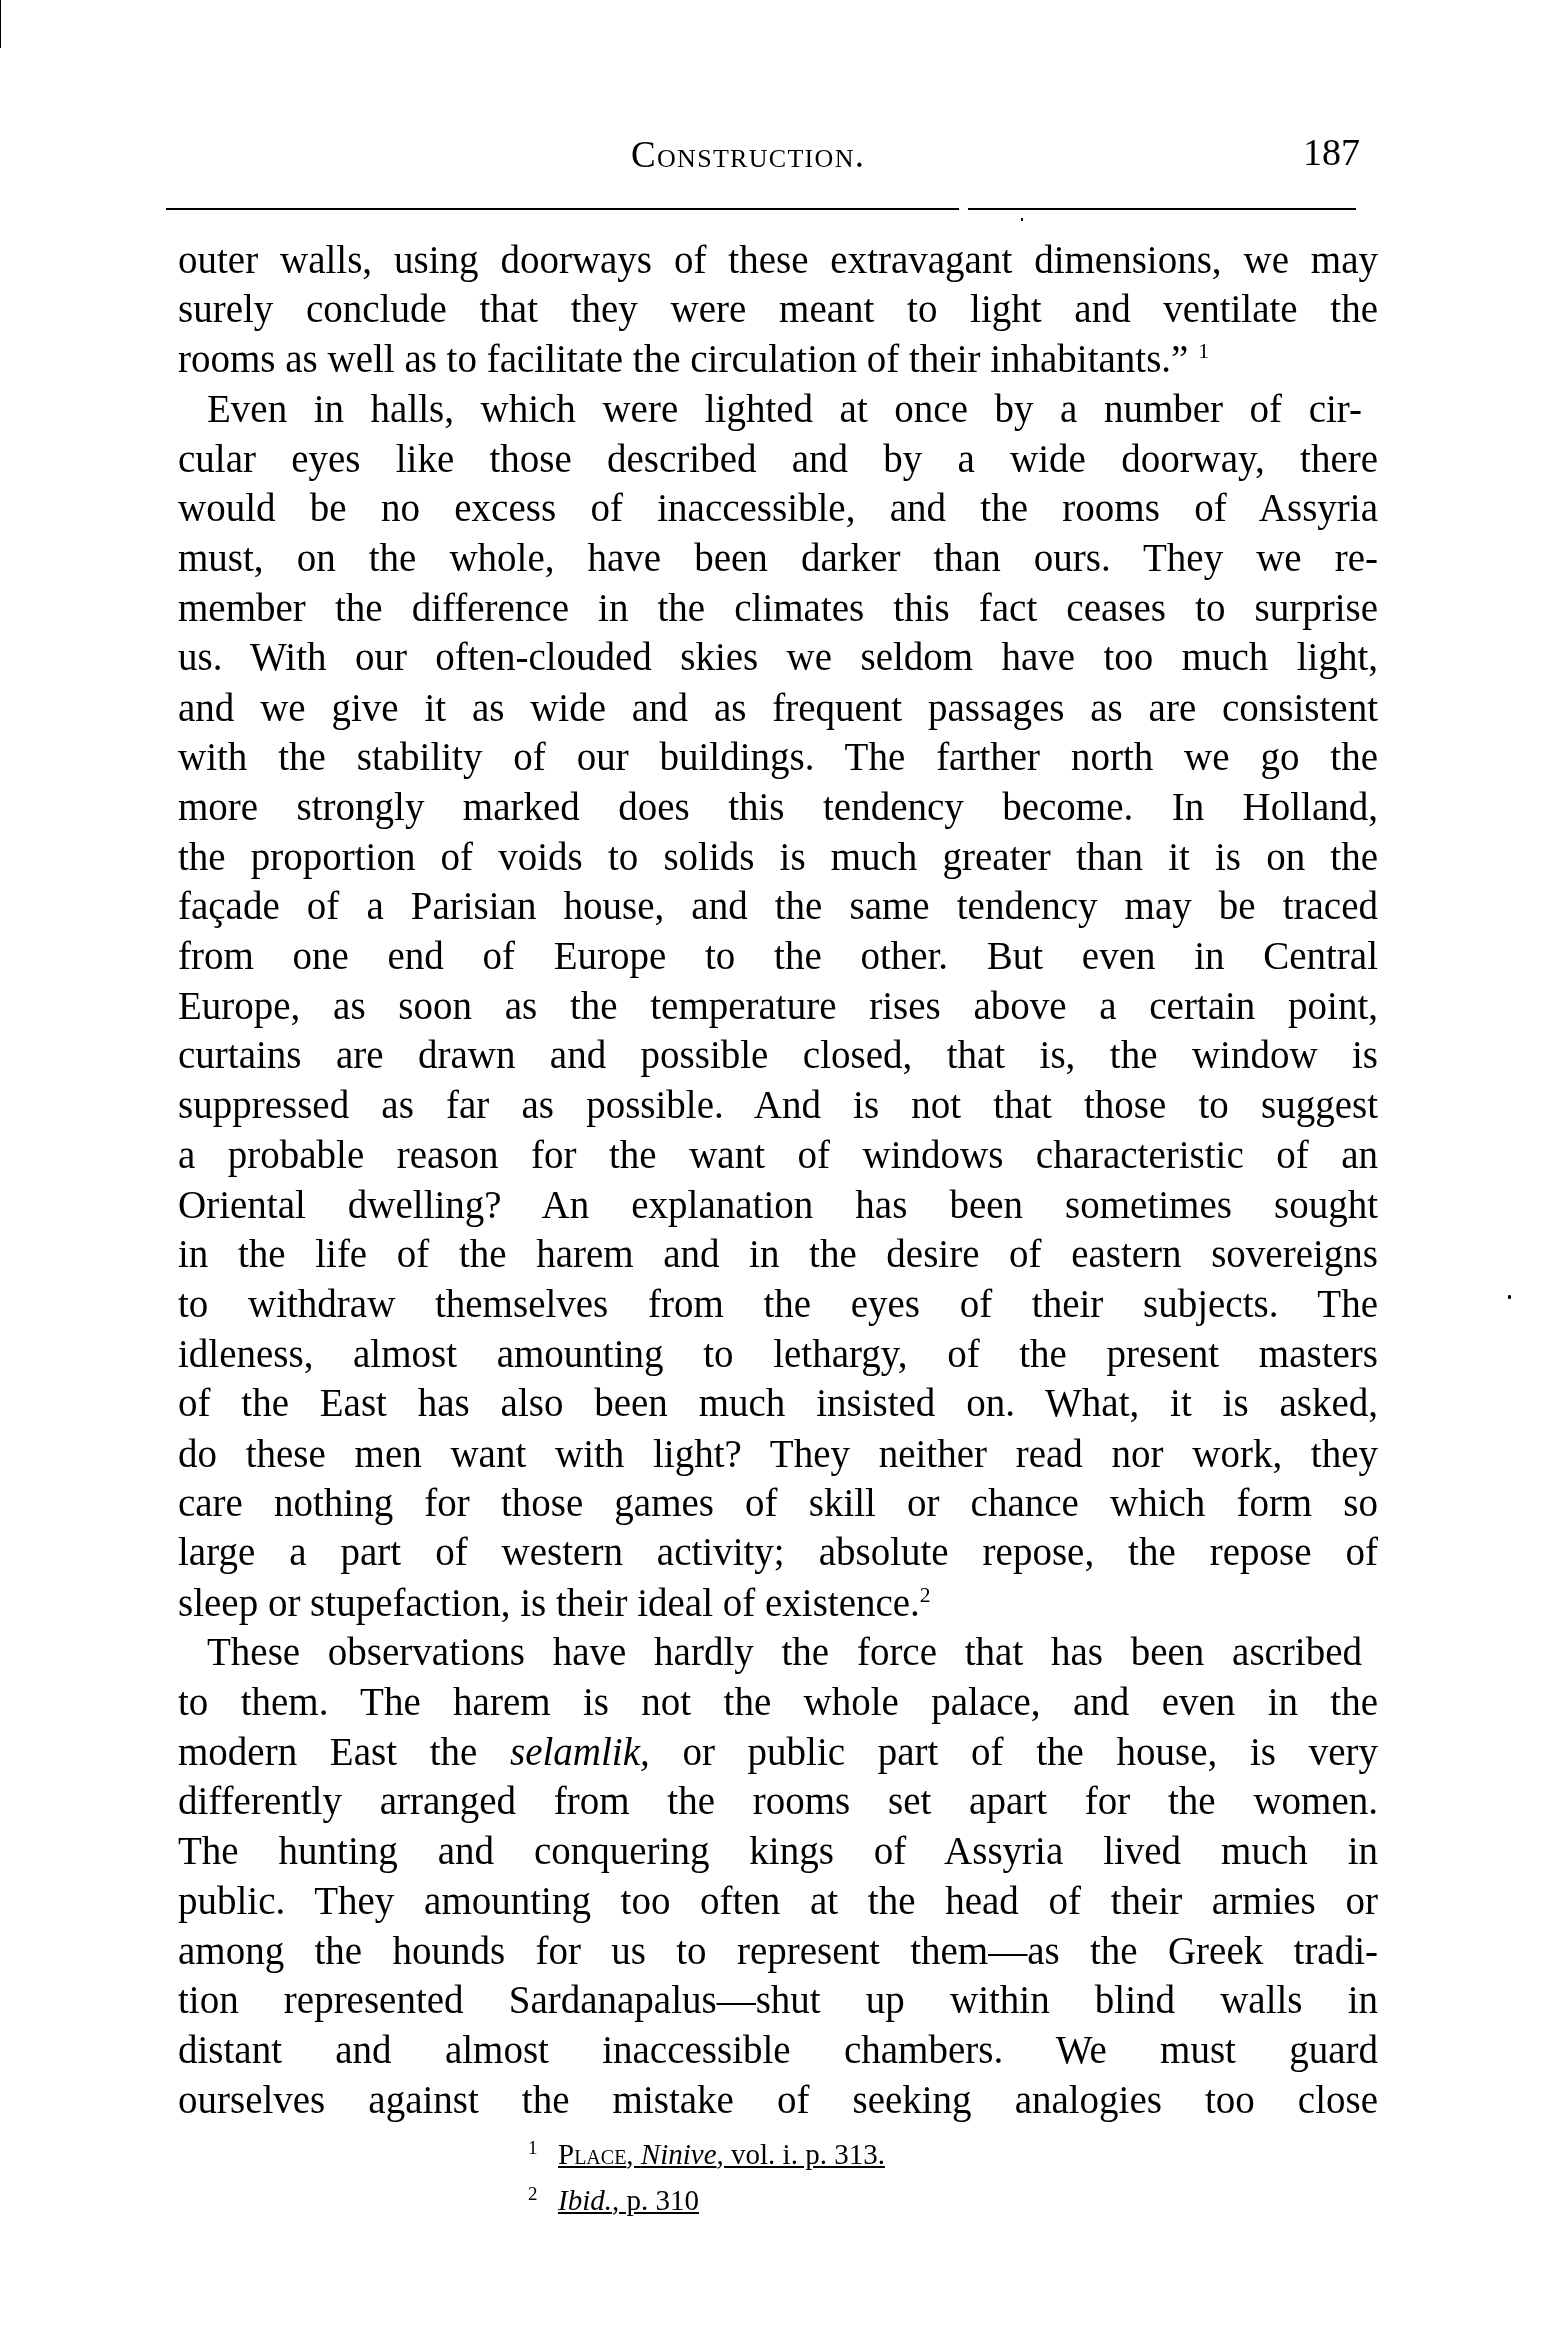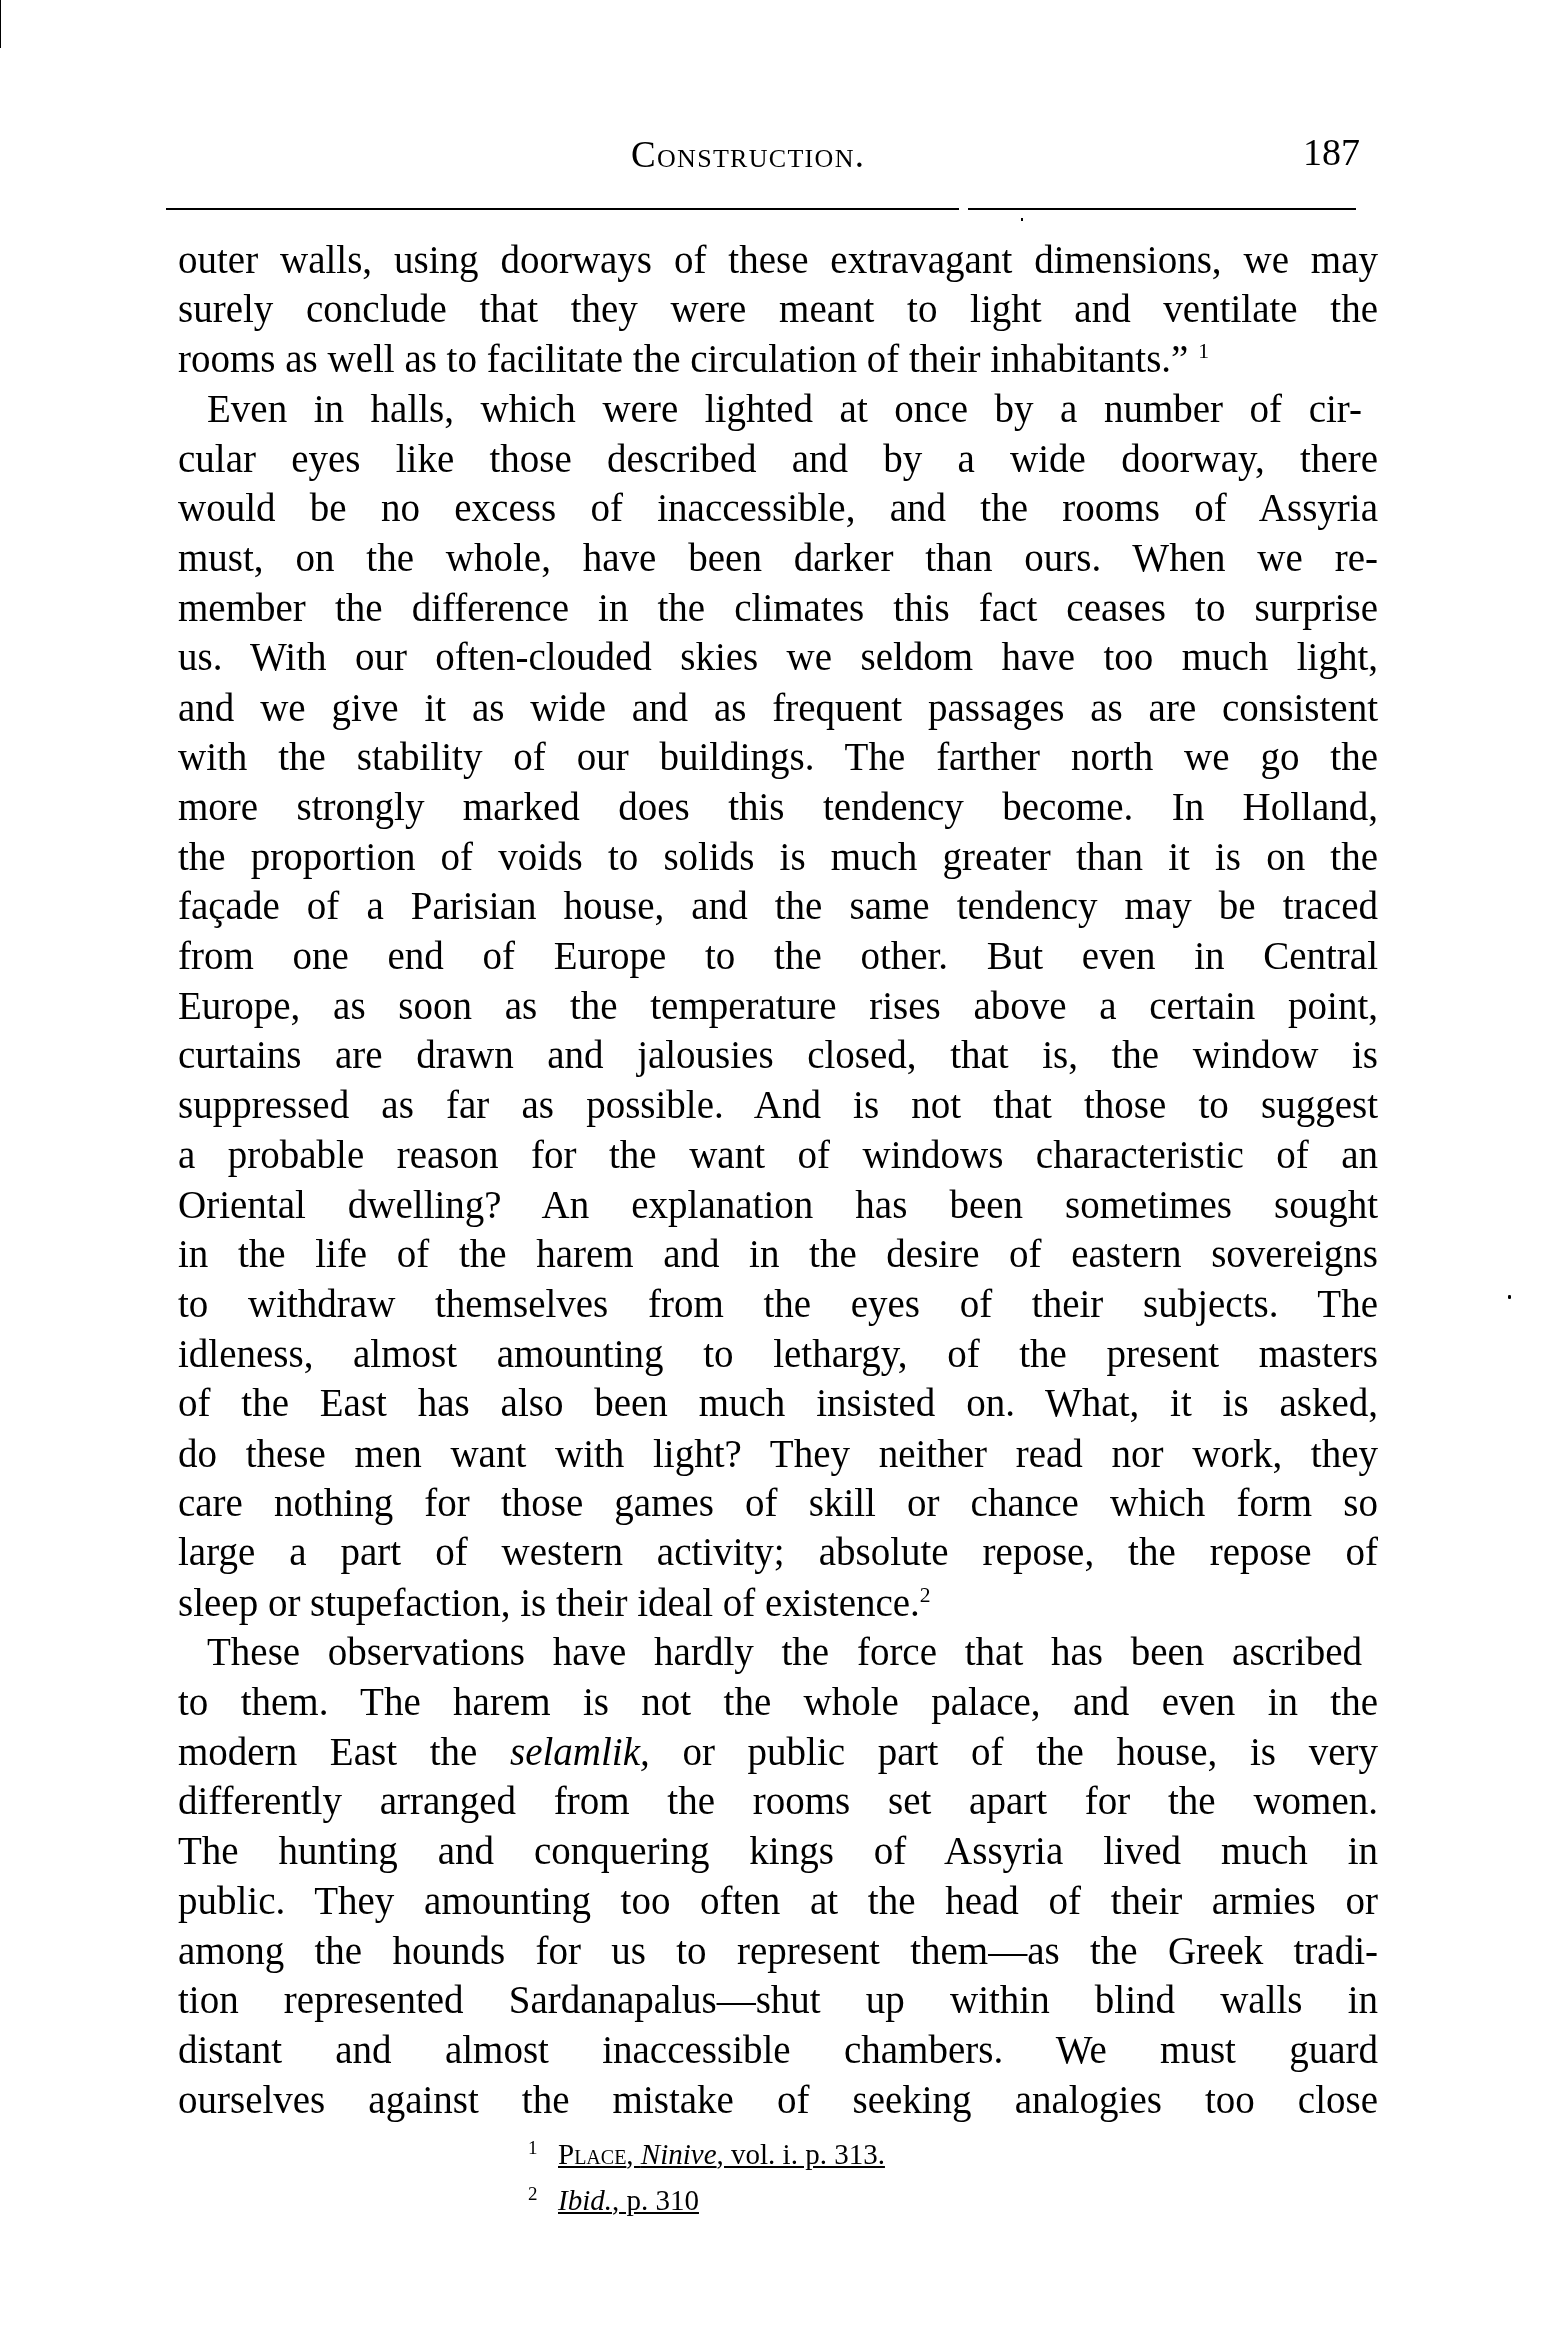--- a/index.html
+++ b/index.html
@@ -139,31 +139,31 @@
   <div class="rule-tick"></div>
 </header>
 
 <main class="body-text">
   <div class="line" style="top:235px"><span>outer walls, using doorways of these extravagant dimensions, we may</span></div>
   <div class="line" style="top:284px"><span>surely conclude that they were meant to light and ventilate the</span></div>
   <div class="line end" style="top:334px"><span>rooms as well as to facilitate the circulation of their inhabitants.”</span> <sup class="fnref">1</sup></div>
   <div class="line indent" style="top:384px"><span>Even in halls, which were lighted at once by a number of cir-</span></div>
   <div class="line" style="top:434px"><span>cular eyes like those described and by a wide doorway, there</span></div>
   <div class="line" style="top:483px"><span>would be no excess of inaccessible, and the rooms of Assyria</span></div>
-  <div class="line" style="top:533px"><span>must, on the whole, have been darker than ours.  When we re-</span></div>
+  <div class="line" style="top:533px"><span>must, on the whole, have been darker than ours.  They we re-</span></div>
   <div class="line" style="top:583px"><span>member the difference in the climates this fact ceases to surprise</span></div>
   <div class="line" style="top:632px"><span>us.  With our often-clouded skies we seldom have too much light,</span></div>
   <div class="line" style="top:683px"><span>and we give it as wide and as frequent passages as are consistent</span></div>
   <div class="line" style="top:732px"><span>with the stability of our buildings.  The farther north we go the</span></div>
   <div class="line" style="top:782px"><span>more strongly marked does this tendency become.  In Holland,</span></div>
   <div class="line" style="top:832px"><span>the proportion of voids to solids is much greater than it is on the</span></div>
   <div class="line" style="top:881px"><span>façade of a Parisian house, and the same tendency may be traced</span></div>
   <div class="line" style="top:931px"><span>from one end of Europe to the other.  But even in Central</span></div>
   <div class="line" style="top:981px"><span>Europe, as soon as the temperature rises above a certain point,</span></div>
-  <div class="line" style="top:1030px"><span>curtains are drawn and jalousies closed, that is, the window is</span></div>
+  <div class="line" style="top:1030px"><span>curtains are drawn and possible closed, that is, the window is</span></div>
   <div class="line" style="top:1080px"><span>suppressed as far as possible.  And is not that those to suggest</span></div>
   <div class="line" style="top:1130px"><span>a probable reason for the want of windows characteristic of an</span></div>
   <div class="line" style="top:1180px"><span>Oriental dwelling?  An explanation has been sometimes sought</span></div>
   <div class="line" style="top:1229px"><span>in the life of the harem and in the desire of eastern sovereigns</span></div>
   <div class="line" style="top:1279px"><span>to withdraw themselves from the eyes of their subjects.  The</span></div>
   <div class="line" style="top:1329px"><span>idleness, almost amounting to lethargy, of the present masters</span></div>
   <div class="line" style="top:1378px"><span>of the East has also been much insisted on.  What, it is asked,</span></div>
   <div class="line" style="top:1429px"><span>do these men want with light?  They neither read nor work, they</span></div>
   <div class="line" style="top:1478px"><span>care nothing for those games of skill or chance which form so</span></div>
   <div class="line" style="top:1527px"><span>large a part of western activity; absolute repose, the repose of</span></div>

